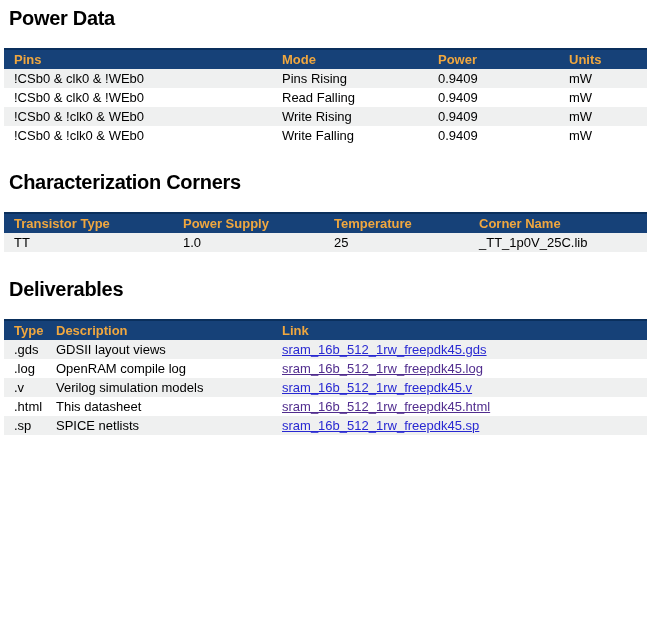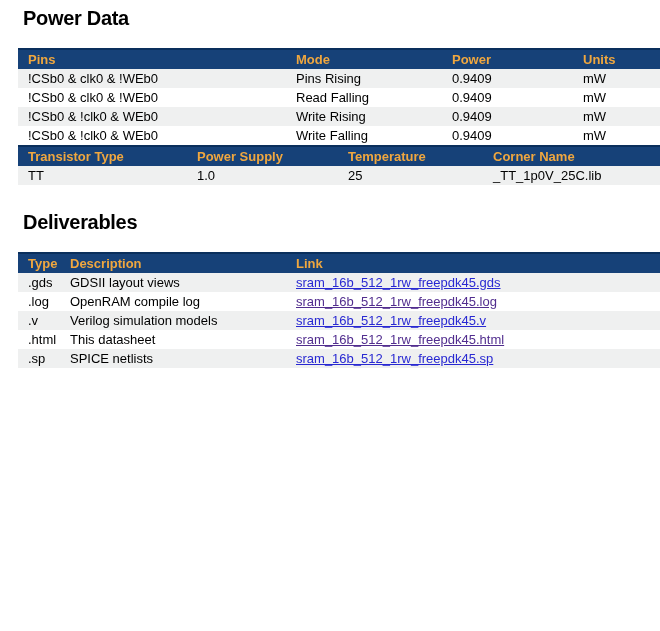--- a/index.html
+++ b/index.html
@@ -4,21 +4,21 @@
 <style>
   * { box-sizing: border-box; }
   html, body {
     margin: 0;
     padding: 0;
     background: #ffffff;
     width: 660px;
     font-family: "Liberation Sans", sans-serif;
     color: #000000;
   }
-  .page { padding: 0 0 6px 18px; }
+  .page { padding: 0 0 6px 4px; }
   h2.section-title {
     font-size: 20px;
     font-weight: bold;
     line-height: 24px;
     margin: 25px 0 18px 0;
     padding-left: 5px;
     letter-spacing: -0.3px;
   }
   h2.section-title.first { margin-top: 6px; }
   table.data-table {
@@ -98,20 +98,21 @@
             <td>!CSb0 &amp; !clk0 &amp; WEb0</td>
             <td>Write Falling</td>
             <td>0.9409</td>
             <td>mW</td>
           </tr>
         </tbody>
       </table>
   </section>
 
   <section>
+    <h2 class="section-title">Characterization Corners</h2>
     <table class="data-table" data-table="characterization_corners">
         <colgroup>
           <col style="width: 169px;">
           <col style="width: 151px;">
           <col style="width: 145px;">
           <col style="width: 178px;">
         </colgroup>
         <thead>
           <tr>
             <th>Transistor Type</th>

